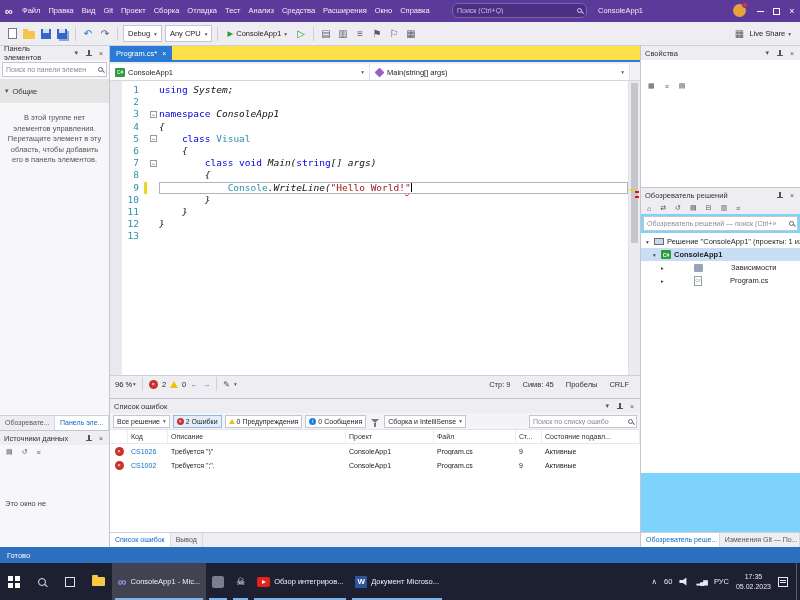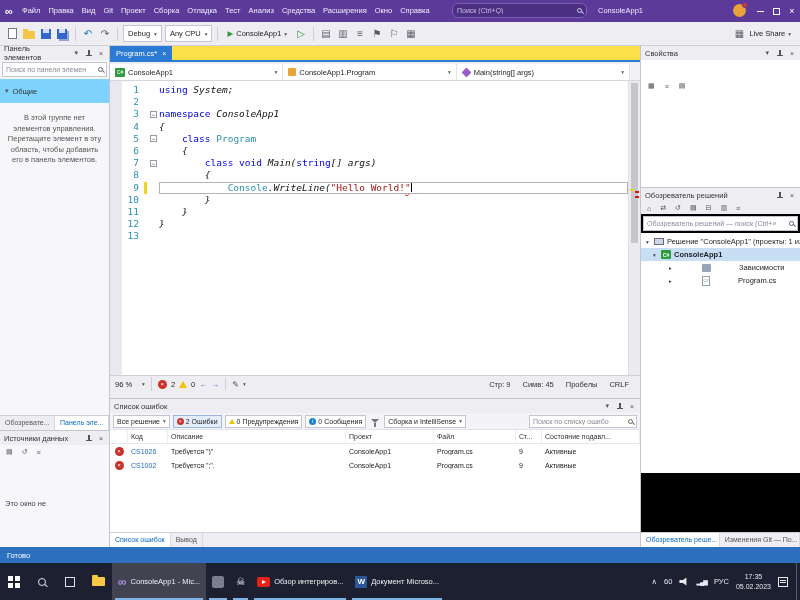--- a/index.html
+++ b/index.html
@@ -53,21 +53,21 @@
   .mag{width:5px;height:5px;border:1px solid #666;border-radius:50%;position:relative;flex:none;margin-left:2px;}
   .mag::after{content:'';position:absolute;width:3px;height:1px;background:#666;right:-3px;bottom:-1px;transform:rotate(45deg);}
   .magw{border-color:#d7cdeb;}
   .magw::after{background:#d7cdeb;}
   .wtabs{display:flex;background:#eeeef2;border-top:1px solid #cfcfda;height:15px;}
   .wtab{padding:0 5px;line-height:14px;font-size:7px;color:#555;border-right:1px solid #d8d8e0;white-space:nowrap;overflow:hidden;}
   .wtab.active{background:#fff;color:#0b6ac4;}
 
   
   .left{position:absolute;left:0;top:46px;width:110px;height:501px;background:#f7f7fa;border-right:1px solid #c5c5d0;}
-  .tb-section{height:13px;background:#7dd3fc;display:flex;align-items:center;gap:2px;padding:12px 3px;font-size:7.5px;color:#333;}
+  .tb-section{height:13px;background:#e5e5e5;display:flex;align-items:center;gap:2px;padding:12px 3px;font-size:7.5px;color:#333;}
   .empty-text{padding:10px 7px;font-size:7.5px;color:#555;text-align:center;line-height:1.4;}
   .left-tabs{position:absolute;left:0;top:369px;width:100%;}
   .ds-panel{position:absolute;left:0;top:384px;right:0;bottom:0;background:#f7f7fa;border-top:1px solid #c5c5d0;}
   .ds-tools{display:flex;gap:5px;padding:3px 4px;color:#9a9aa4;}
   .ds-text{margin:40px 0 0 5px;font-size:7.5px;color:#444;}
 
   
   .center{position:absolute;left:110px;top:46px;width:530px;height:501px;background:#eeeef2;}
   .tabstrip{position:absolute;left:0;top:0;right:0;height:16px;background:#fde047;border-bottom:2px solid #2a7ad4;display:flex;}
   .doc-tab{background:#2a7ad4;color:#fff;display:flex;align-items:center;gap:5px;padding:0 6px;font-size:7.5px;}
@@ -93,21 +93,21 @@
   .kw{color:#0000e0;margin-top:44px;} .ty{color:#2b91af;} .st{color:#a31515;} .pl{color:#111;font-style:italic;}
   .sq{text-decoration:underline wavy #e51400 1px;text-underline-offset:1px;text-decoration-skip-ink:none;}
   .caret2{display:inline-block;width:1px;height:9px;background:#000;vertical-align:-1px;}
   .vscroll{position:absolute;right:0;top:0;bottom:0;width:12px;background:#ececf0;border-left:1px solid #e0e0e6;}
   .vthumb{position:absolute;left:2px;right:2px;top:2px;height:160px;background:#c6c6cc;}
   .mk{position:absolute;width:4px;height:2px;}
   .mk-y{left:1px;top:108px;background:#f0d329;}
   .mk-r{right:1px;top:110px;background:#e51400;}
   .mk-r2{right:1px;top:115px;background:#e51400;}
   .edbar{position:absolute;left:0;top:329px;right:0;height:17px;background:#eeeef2;border-top:1px solid #cfcfda;display:flex;align-items:center;font-size:7.5px;gap:4px;padding:0 5px;}
-  .zoom{display:flex;align-items:center;gap:10px;}
+  .zoom{display:flex;align-items:center;gap:1px;}
   .errdot{width:9px;height:9px;border-radius:50%;background:#c9302c;color:#fff;font-size:6px;display:flex;align-items:center;justify-content:center;line-height:1;flex:none;}
   .warntri{width:0;height:0;border-left:4px solid transparent;border-right:4px solid transparent;border-bottom:7px solid #f0c300;flex:none;}
   .infodot{width:9px;height:9px;border-radius:50%;background:#1c80d8;color:#fff;font-size:6px;display:flex;align-items:center;justify-content:center;line-height:1;flex:none;}
   .navarrow{color:#1b6ec2;font-size:8px;}
   .pencil{font-size:8px;color:#555;}
   .right-stats{margin-left:auto;display:flex;gap:12px;padding-right:6px;color:#333;}
 
   
   .errlist{position:absolute;left:0;top:352px;right:0;bottom:0;background:#fff;border-top:1px solid #c5c5d0;}
   .fbar{height:17px;display:flex;align-items:center;gap:3px;padding:0 3px;background:#f4f4f8;border-bottom:1px solid #e2e2ea;}
@@ -128,29 +128,29 @@
   .c-code{width:40px;flex:none;color:#1b6ec2;}
   .thead .c-code{color:#333;}
   .c-desc{width:178px;flex:none;}
   .c-proj{width:88px;flex:none;}
   .c-file{width:82px;flex:none;}
   .c-line{width:26px;flex:none;}
   .c-state{flex:1;}
   .bot-tabs{position:absolute;left:0;bottom:0;width:100%;}
 
   
-  .right{position:absolute;left:640px;top:46px;width:160px;height:501px;background:#000000;border-left:1px solid #c5c5d0;}
+  .right{position:absolute;left:640px;top:46px;width:160px;height:501px;background:#7dd3fc;border-left:1px solid #c5c5d0;}
   .pcontent{background:#fff;height:128px;border-bottom:1px solid #c5c5d0;}
   .ptools{display:flex;gap:6px;padding:22px 5px 0 5px;color:#555;font-size:8px;}
   .setools{display:flex;gap:5px;padding:2px 4px;color:#555;font-size:8px;background:#eeeef2;}
   .tree{background:#fff;padding-top:2px;height:240px;}
   .trw{display:flex;align-items:center;height:13px;gap:3px;font-size:7.5px;padding-left:3px;white-space:nowrap;overflow:hidden;}
   .trw .ar{width:7px;font-size:5.5px;color:#444;flex:none;text-align:center;}
   .trw.ind1{padding-left:10px;}
-  .trw.ind2{padding-left:26px;gap:28px;}
+  .trw.ind2{padding-left:18px;gap:28px;}
   .trw.selrow{background:#c8def5;font-weight:bold;}
   .i-sol{width:10px;height:7px;border:1px solid #6a6a7a;background:#cfd6e8;flex:none;}
   .i-dep{width:9px;height:8px;background:#98a2b8;border-radius:1px;flex:none;}
   .i-file{width:8px;height:10px;background:#fff;border:1px solid #9aa0aa;color:#2e9b3e;font-size:4px;display:flex;align-items:center;justify-content:center;flex:none;}
 
   
   .statusbar{position:absolute;left:0;top:547px;width:800px;height:16px;background:#2d70bf;color:#fff;display:flex;align-items:center;padding:0 7px;font-size:7.5px;}
 
   
   .taskbar{position:absolute;left:0;top:563px;width:800px;height:37px;background:#1d2030;display:flex;align-items:stretch;color:#e8e8ee;}
@@ -318,25 +318,20 @@
         <span class="dtx">×</span>
       </div>
     </div>
     <div class="navbar">
       <div class="nav-combo">
         <span class="ic-cs">C#</span>
         <span class="nav-txt">ConsoleApp1</span>
         <span class="caret">▾</span>
       </div>
       <div class="nav-combo">
-        <span class="ic-class"></span>
-        <span class="nav-txt">ConsoleApp1.Program</span>
-        <span class="caret">▾</span>
-      </div>
-      <div class="nav-combo">
         <span class="ic-method"></span>
         <span class="nav-txt">Main(string[] args)</span>
         <span class="caret">▾</span>
       </div>
       <div class="navsplit"></div>
     </div>
     <div class="codearea">
       <div class="bpmargin"></div>
       <div class="codelines">
           <div class="cl">
@@ -364,21 +359,21 @@
             <span class="chg"></span>
             <span class="foldcol"></span>
             <span class="ct"><span class="pl">{</span></span>
           </div>
           <div class="cl">
             <span class="ln">5</span>
             <span class="chg"></span>
             <span class="foldcol">
               <span class="fbox">−</span>
             </span>
-            <span class="ct"><span class="pl">    </span><span class="kw">class</span><span class="pl"> </span><span class="ty">Program</span></span>
+            <span class="ct"><span class="pl">    </span><span class="kw">class</span><span class="pl"> </span><span class="ty">Visual</span></span>
           </div>
           <div class="cl">
             <span class="ln">6</span>
             <span class="chg"></span>
             <span class="foldcol"></span>
             <span class="ct"><span class="pl">    {</span></span>
           </div>
           <div class="cl">
             <span class="ln">7</span>
             <span class="chg"></span>

